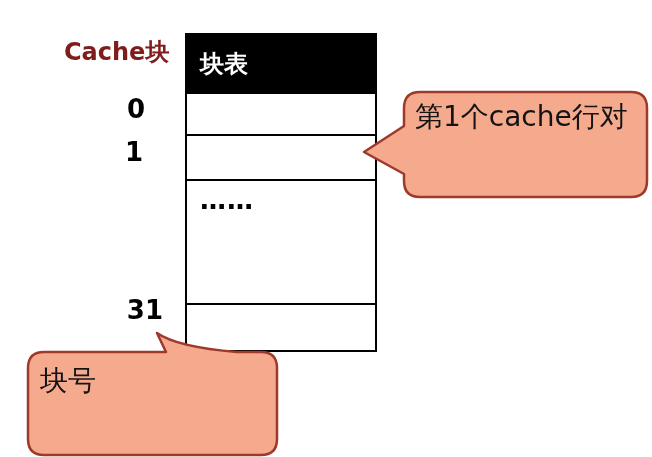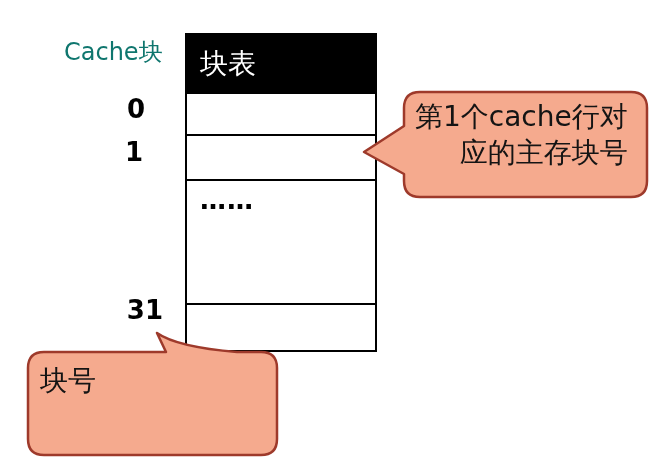--- a/index.html
+++ b/index.html
@@ -15,40 +15,40 @@
     background: #ffffff;
     overflow: hidden;
   }
   * { box-sizing: border-box; }
 
   .cache-label {
     position: absolute;
     left: 64px;
     top: 36px;
     font-size: 24px;
-    font-weight: normal;
-    color: #0f766e;
+    font-weight: bold;
+    color: #7f1d1d;
     white-space: nowrap;
   }
 
   .block-table {
     position: absolute;
     left: 185px;
     top: 33px;
     width: 192px;
     height: 319px;
     border: 2px solid #000000;
     background: #ffffff;
   }
   .bt-header {
     height: 57px;
     background: #000000;
     color: #ffffff;
-    font-size: 28px;
-    font-weight: normal;
+    font-size: 24px;
+    font-weight: bold;
     display: flex;
     align-items: center;
     padding-left: 13px;
   }
   .bt-row { width: 100%; background: #ffffff; }
   .bt-row.bordered { border-top: 2px solid #000000; }
   .bt-row.r0  { height: 42px; }
   .bt-row.r1  { height: 45px; }
   .bt-row.rdots {
     height: 124px;
@@ -116,20 +116,19 @@
 
   <svg class="callout-svg" viewBox="0 0 652 457" xmlns="http://www.w3.org/2000/svg">
     <path d="M 420 92 H 631 Q 647 92 647 108 V 181 Q 647 197 631 197 H 420
              Q 404 197 404 181 V 174 L 364 152 L 404 126 V 108 Q 404 92 420 92 Z" fill="#f5aa8e" stroke="#9e3a2b" stroke-width="2.5" stroke-linejoin="round"></path>
     <path d="M 44 352 H 166 L 157 333 Q 177 347 237 352 H 261 Q 277 352 277 368
              V 439 Q 277 455 261 455 H 44 Q 28 455 28 439 V 368 Q 28 352 44 352 Z" fill="#f5aa8e" stroke="#9e3a2b" stroke-width="2.5" stroke-linejoin="round"></path>
   </svg>
 
   <div class="callout-text top-callout">
     <span>第1个cache行对</span>
-    <span>应的主存块号</span>
   </div>
 
   <div class="callout-text bottom-callout">
     <span>块号</span>
   </div>
 
 </div>
 
 </body></html>

